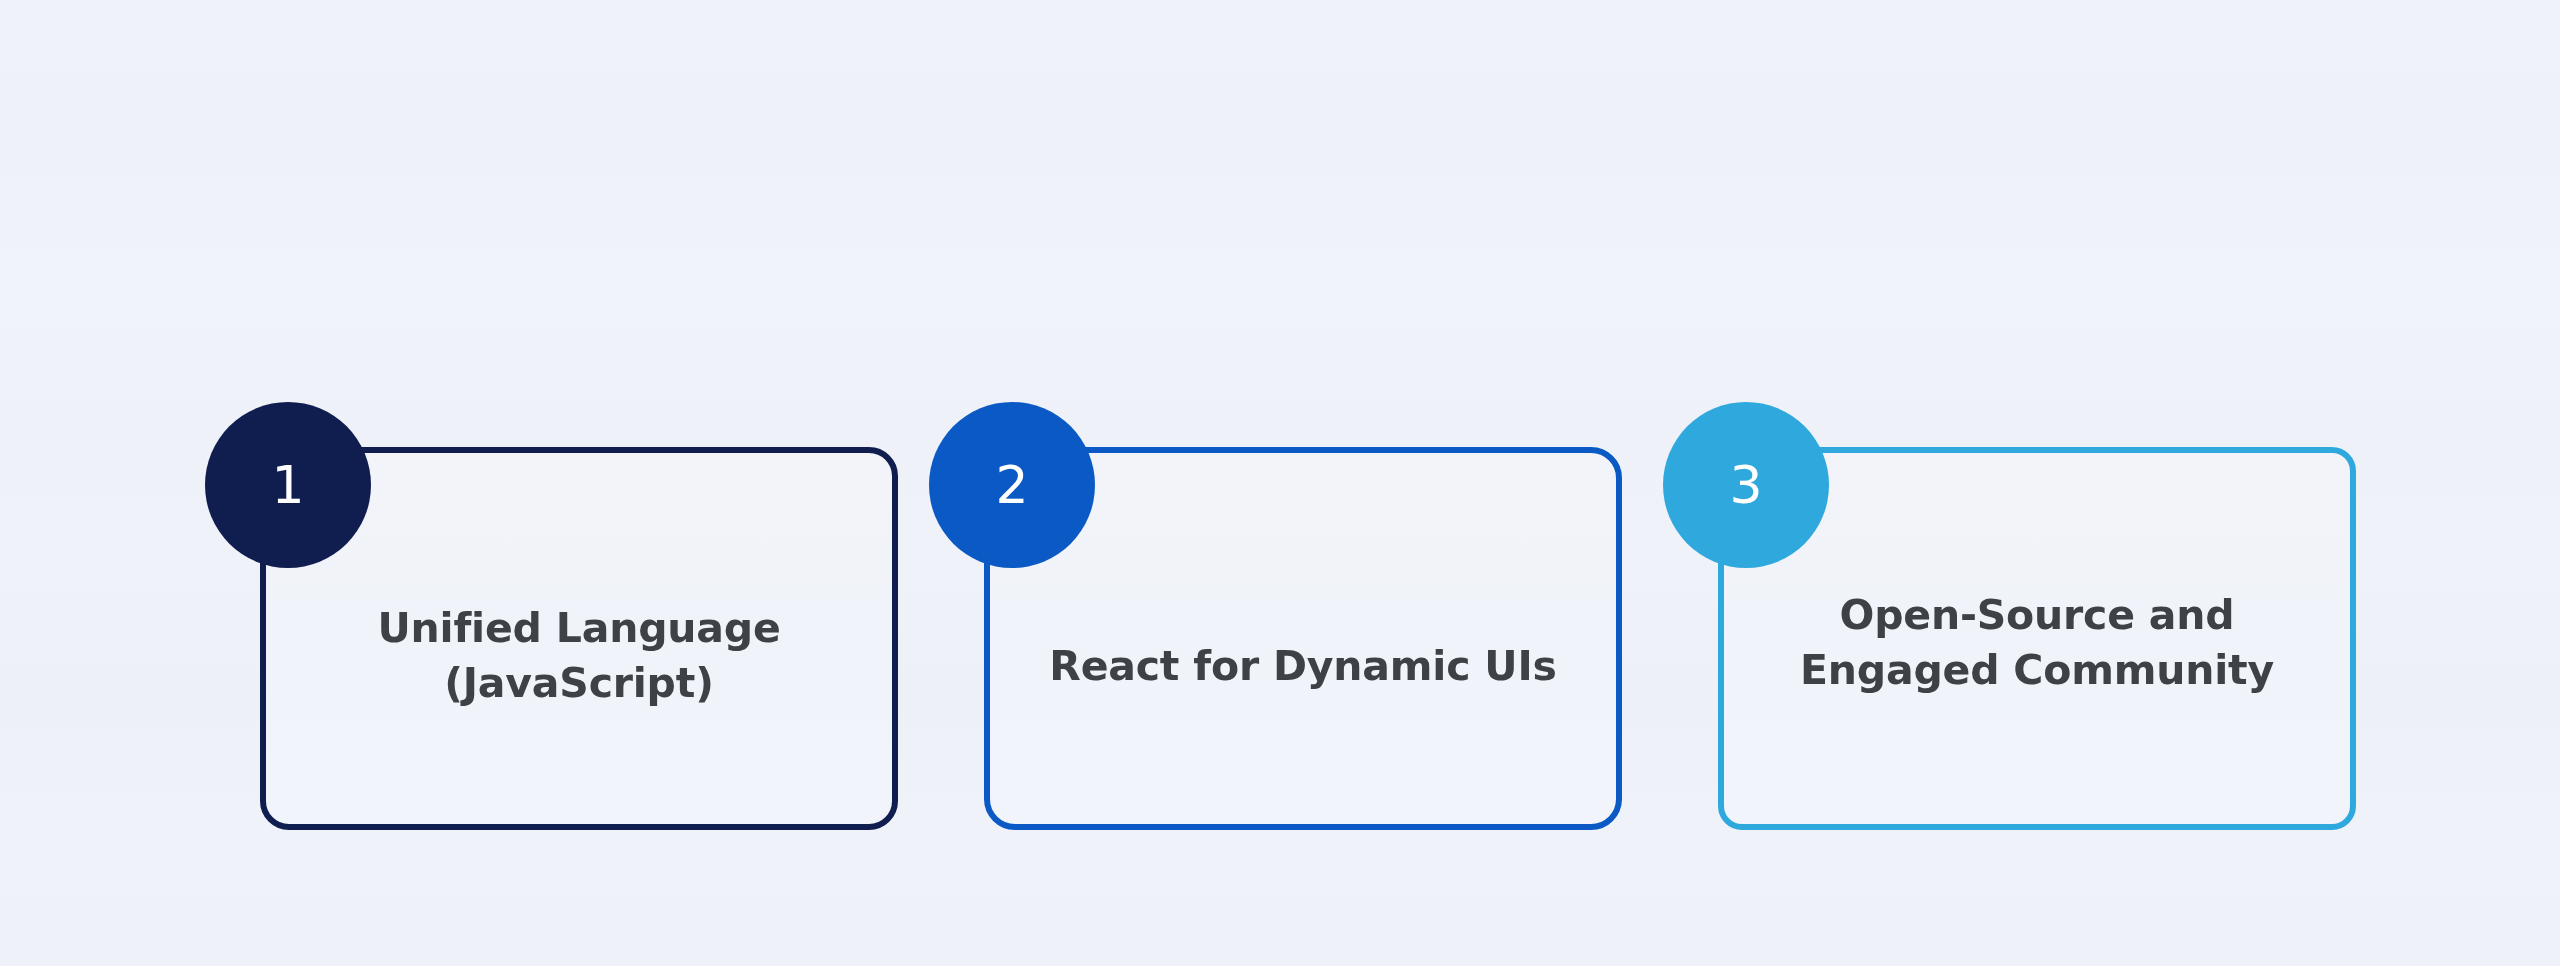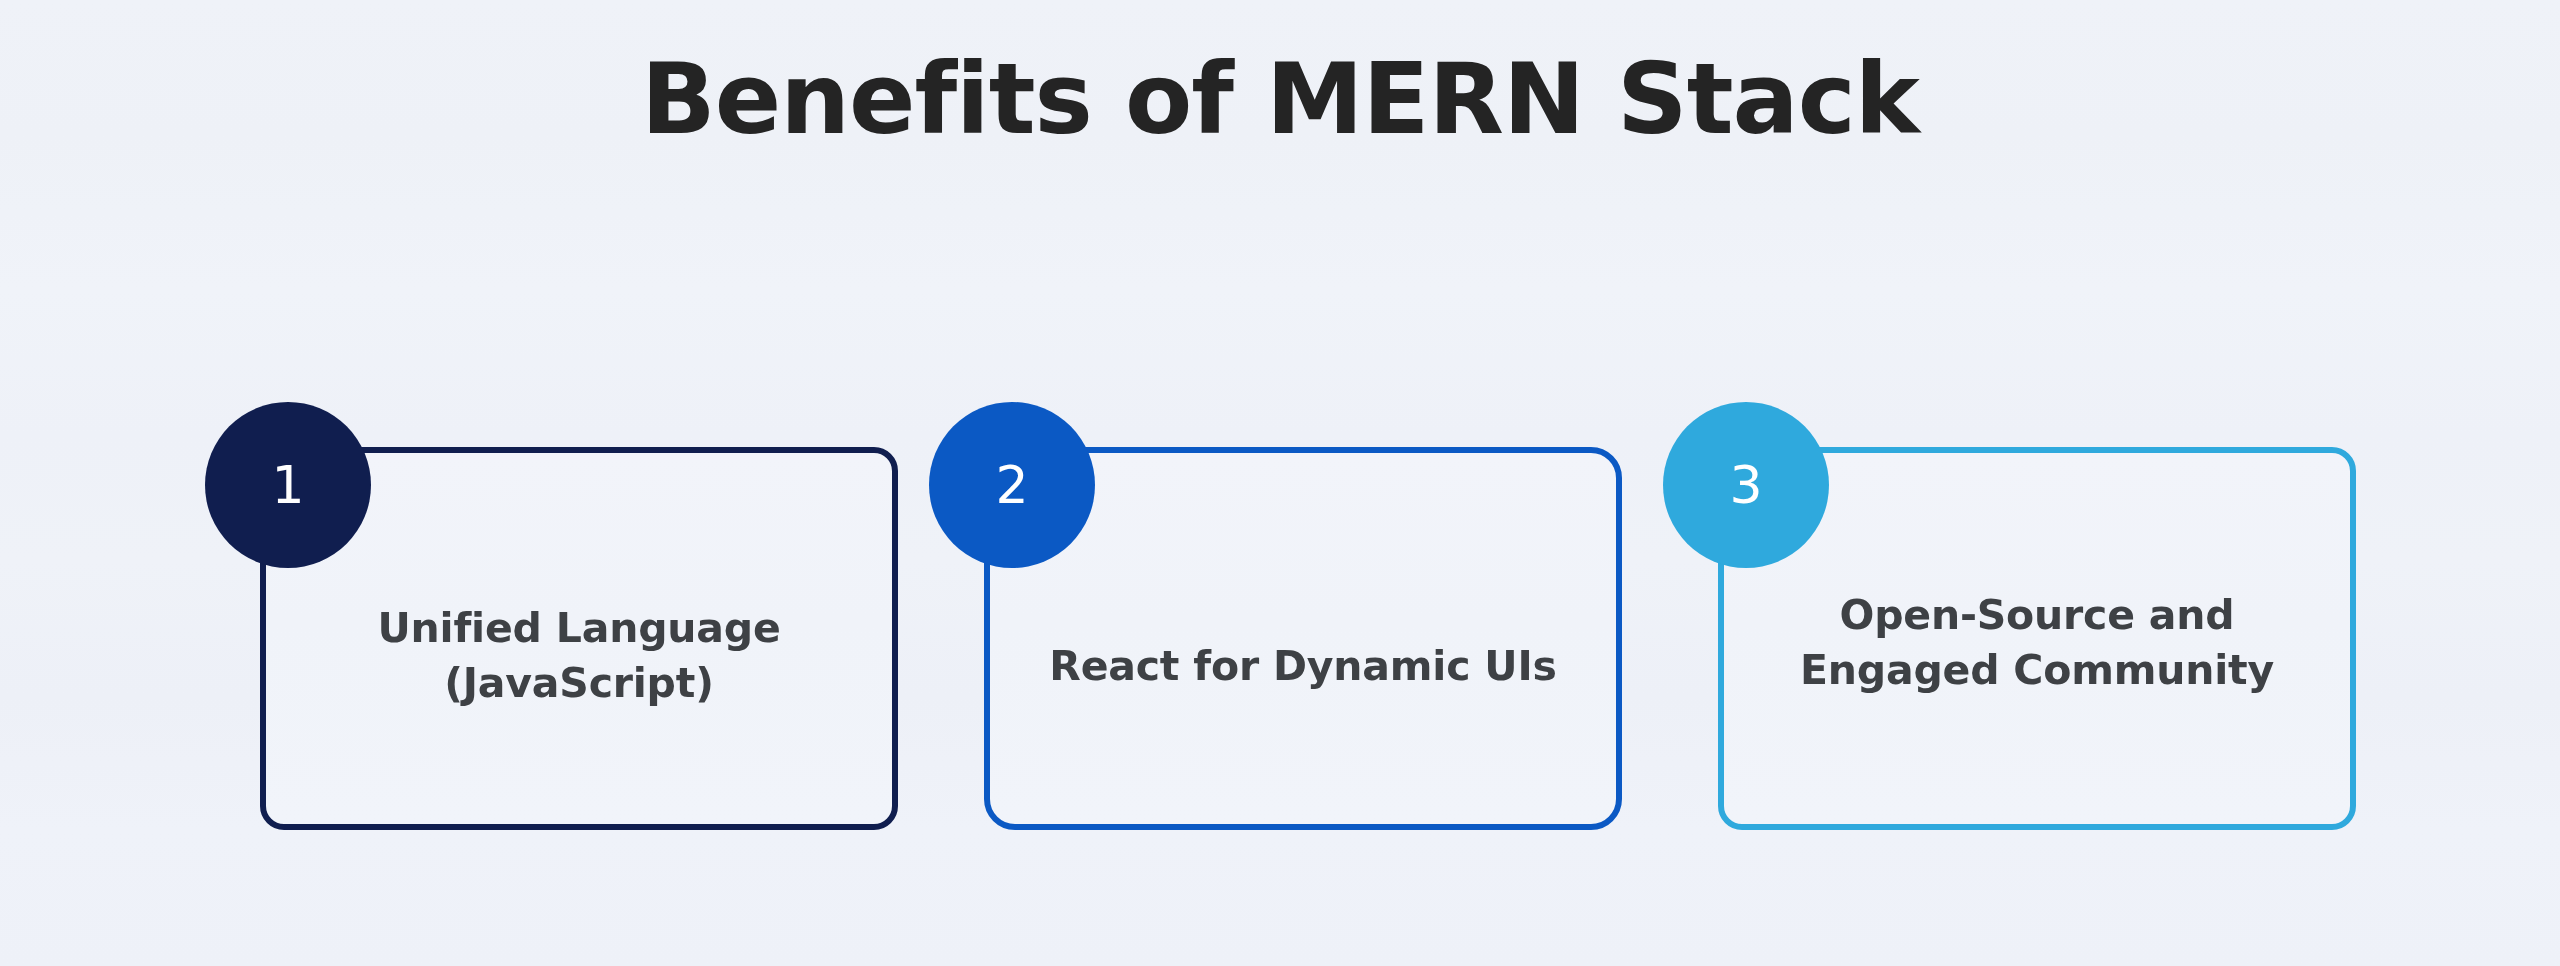--- a/index.html
+++ b/index.html
@@ -116,26 +116,25 @@
   
   #text-1 { padding-top: 34px; }
   #text-2 { padding-top: 56px; }
   #text-3 { padding-top: 8px; }
 </style>
 </head>
 <body>
 
 <div id="slide" style="--bg: #eff2f8;">
 
-  <div id="title" style="color: rgb(36, 36, 36);">Benefits of MERN Stack</div>
 
   <div id="cards">
 
     <div class="card-group" id="group-1">
-      <div class="card-box" id="box-1" style="border-color: rgb(16, 30, 79);">
+      <div class="card-box" id="box-1" style="border-color: rgb(16, 30, 79); border-radius: 29px;">
         <div class="card-text" id="text-1">Unified Language (JavaScript)</div>
       </div>
       <div class="card-circle" id="circle-1" style="background: rgb(16, 30, 79); color: rgb(255, 255, 255);">
         <span>1</span>
       </div>
     </div>
 
     <div class="card-group" id="group-2">
       <div class="card-box" id="box-2" style="border-color: rgb(11, 89, 196); border-radius: 31px;">
         <div class="card-text" id="text-2">React for Dynamic UIs</div>

